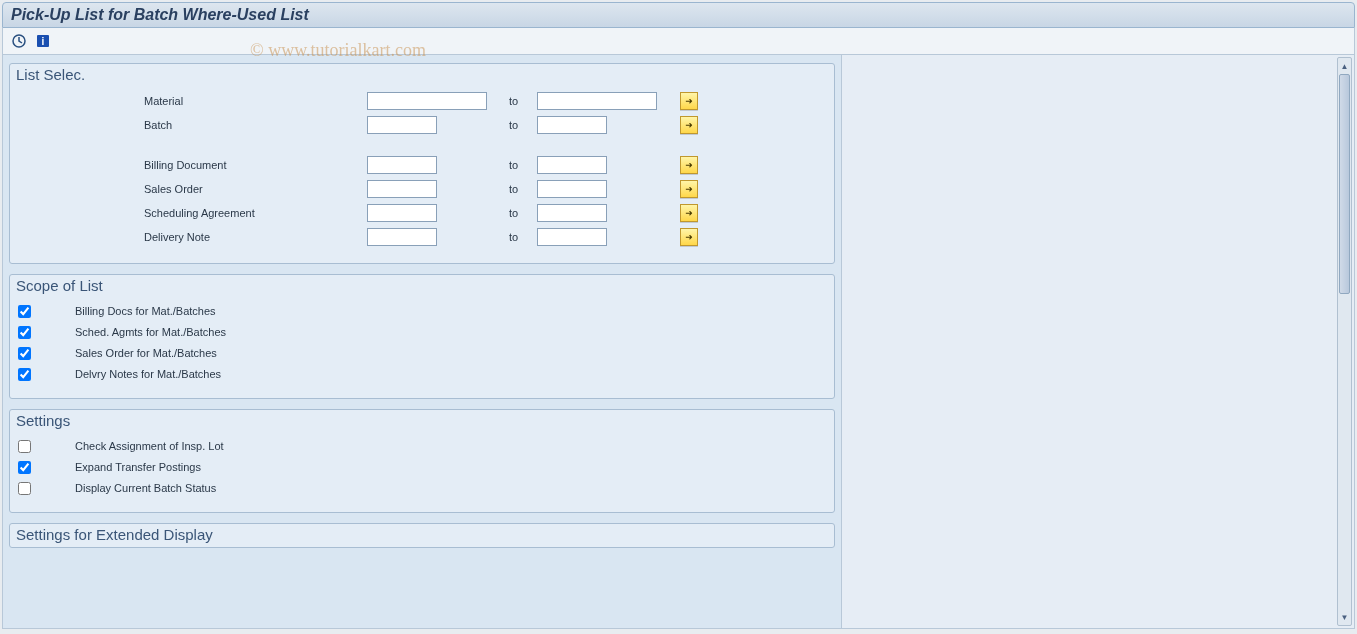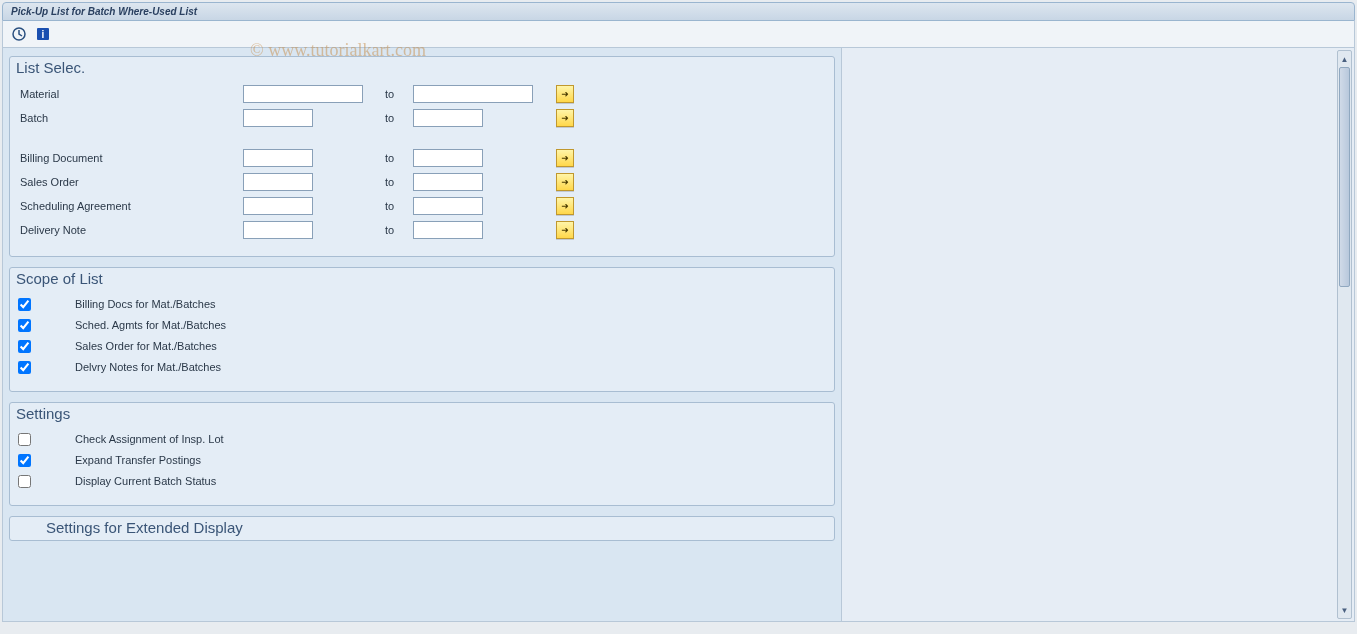--- a/index.html
+++ b/index.html
@@ -13,21 +13,21 @@
       position: relative;
     }
     .title-bar {
       background: linear-gradient(to bottom, #dde6ef 0%, #c8d6e5 100%);
       border: 1px solid #9ab5cf;
       border-radius: 4px 4px 0 0;
       padding: 3px 8px;
       margin: 2px 2px 0 2px;
     }
     .title-bar h1 {
-      font-size: 10px;
+      font-size: 16px;
       font-weight: bold;
       font-style: italic;
       color: #2a4060;
     }
     .toolbar {
       background: #f0f4f8;
       border: 1px solid #b8c8d8;
       border-top: none;
       padding: 4px 6px;
       margin: 0 2px;
@@ -110,20 +110,21 @@
       padding: 2px 6px 4px 6px;
     }
     .group-body {
       padding: 4px 8px 12px 8px;
     }
     .row {
       display: flex;
       align-items: center;
       margin-bottom: 4px;
       min-height: 20px;
+      justify-content: center;
     }
     .row.gap-top { margin-top: 20px; }
     .label {
       flex: 0 0 225px;
       color: #2a3848;
       padding-left: 2px;
     }
     .input-cell-from {
       flex: 0 0 130px;
     }
@@ -309,21 +310,21 @@
           <input type="checkbox" id="cbs1" checked="" style="">
           <label for="cbs1">Expand Transfer Postings</label>
         </div>
         <div class="cb-row">
           <input type="checkbox" id="cbs4" style="">
           <label for="cbs4">Display Current Batch Status</label>
         </div>
       </div>
     </div>
 
-    <div class="group-box" style="margin-bottom:0;padding-left:30px;">
+    <div class="group-box" style="margin-bottom:0;">
       <div class="group-title">Settings for Extended Display</div>
     </div>
 
   </div>
 
   <div class="right-fill">
     <div class="scrollbar-mock">
       <div class="scroll-up">▲</div>
       <div class="scrollbar-thumb"></div>
       <div class="scroll-down">▼</div>

